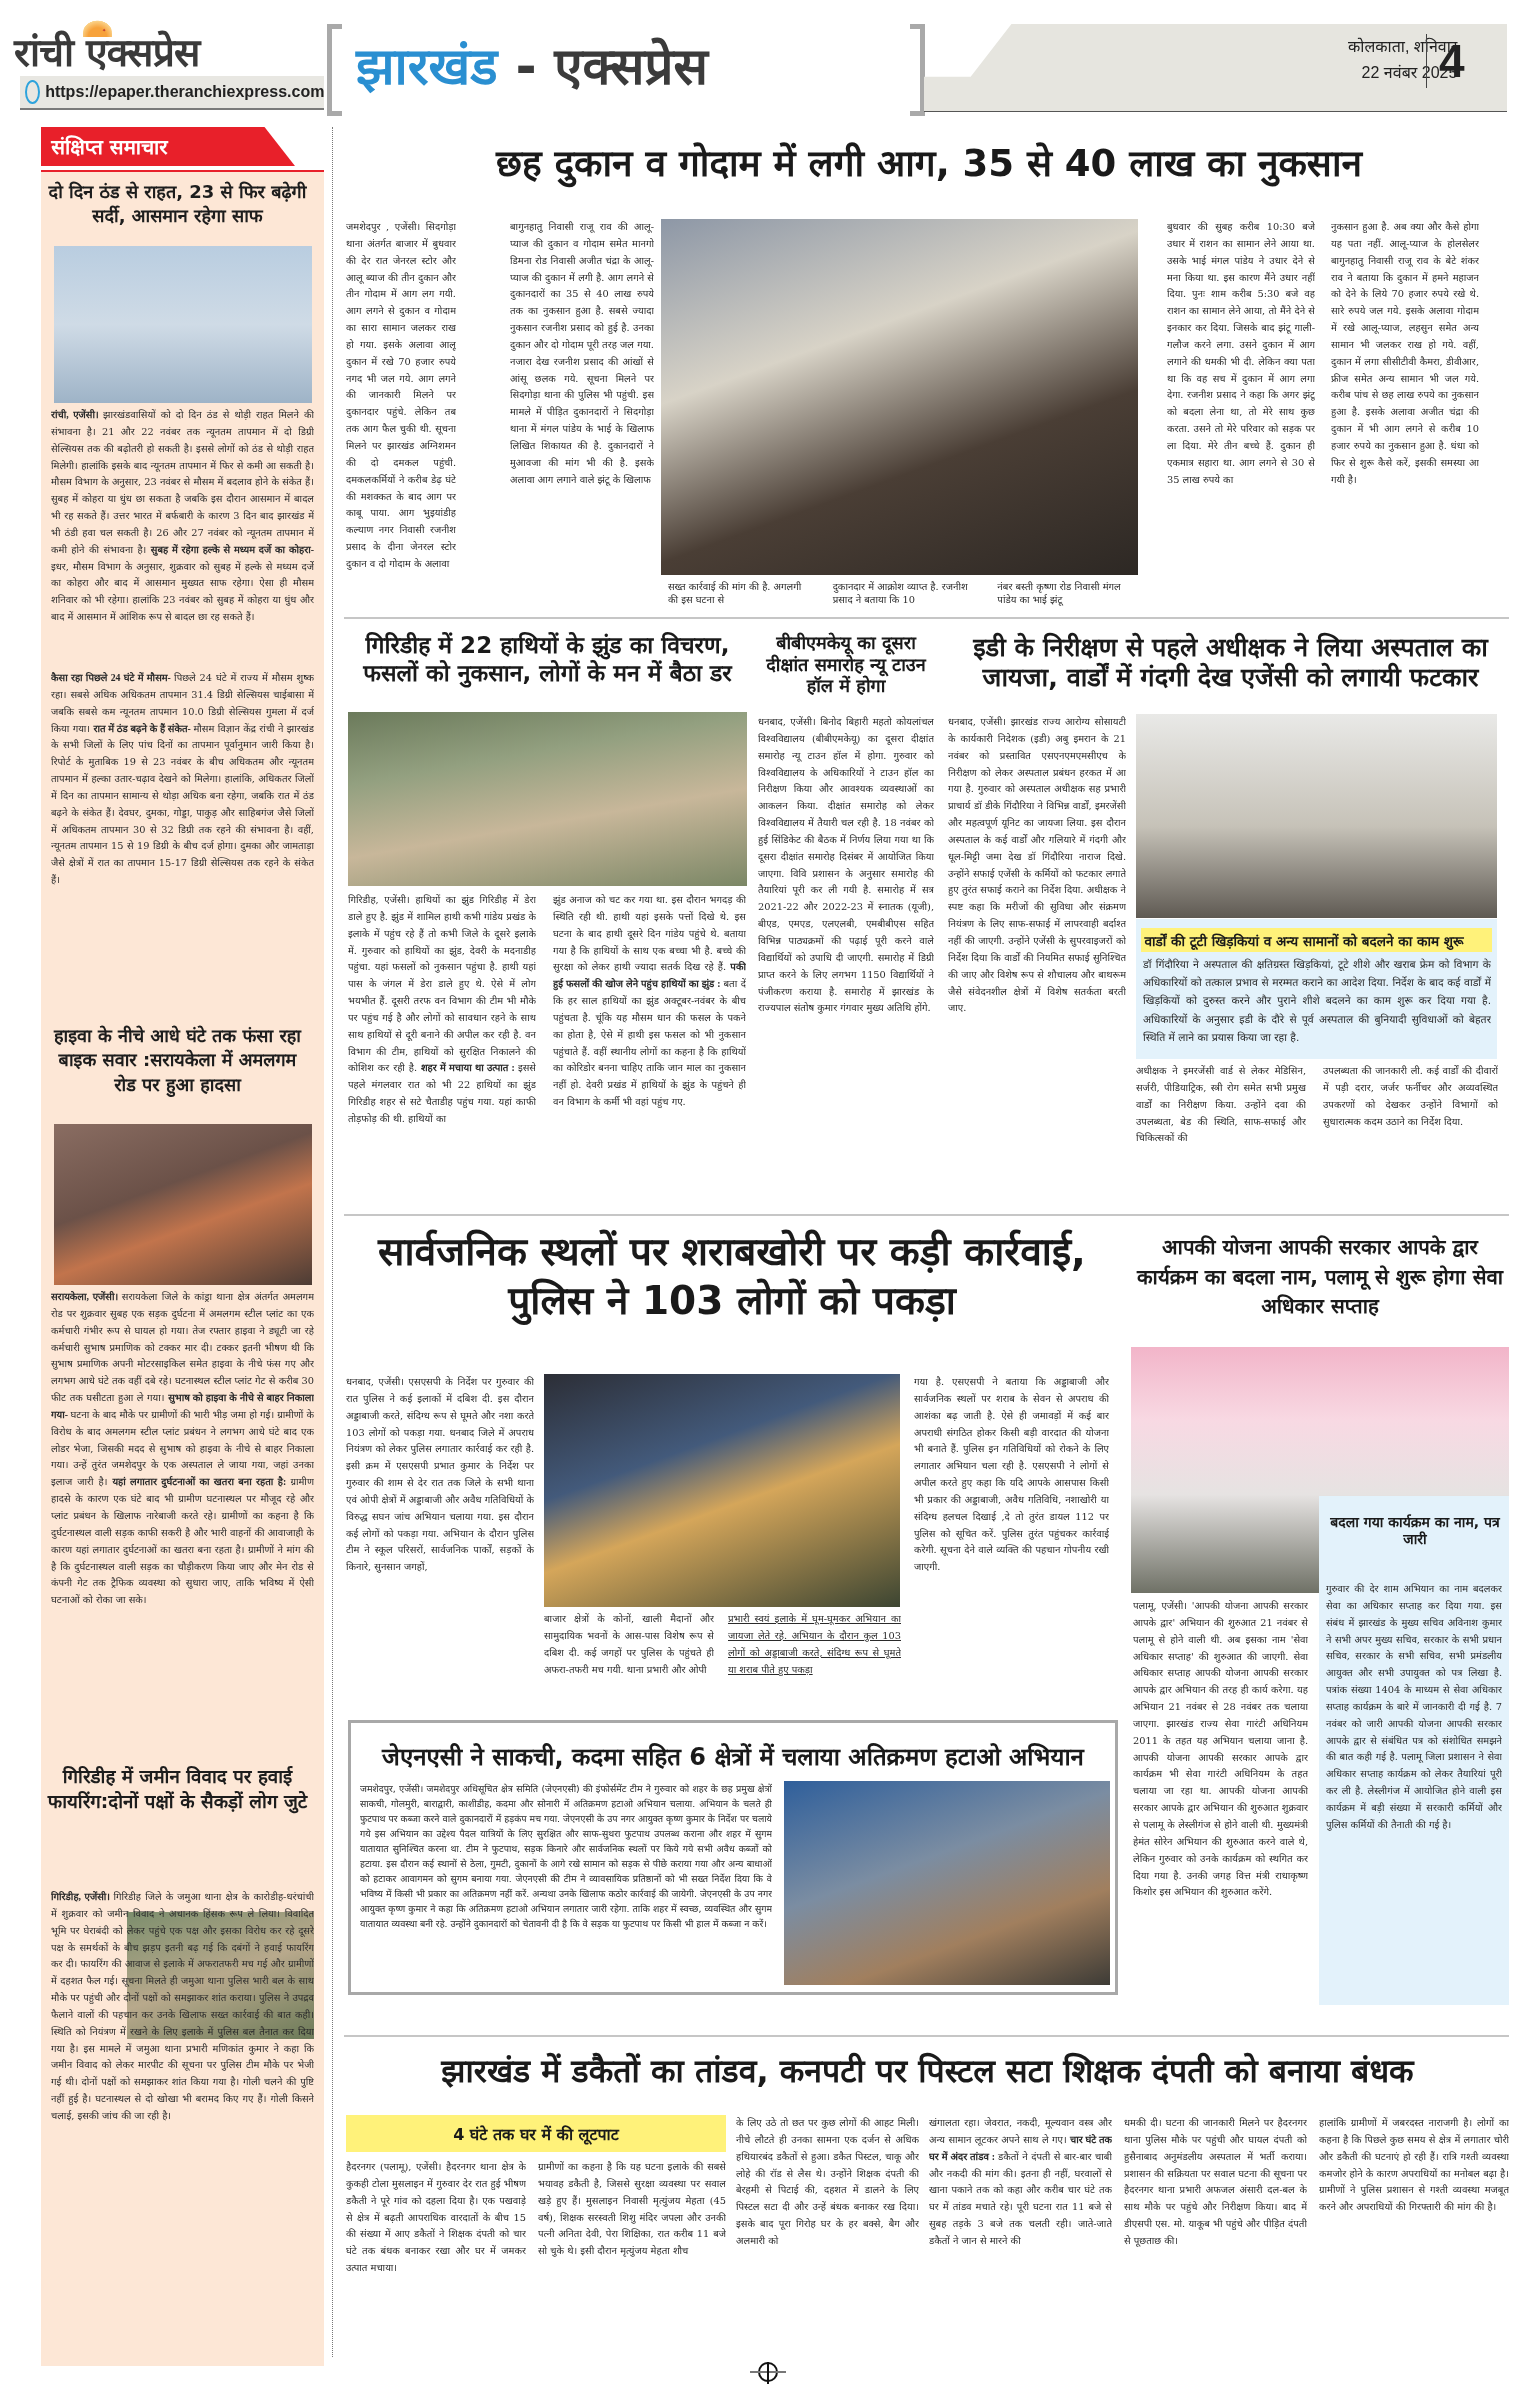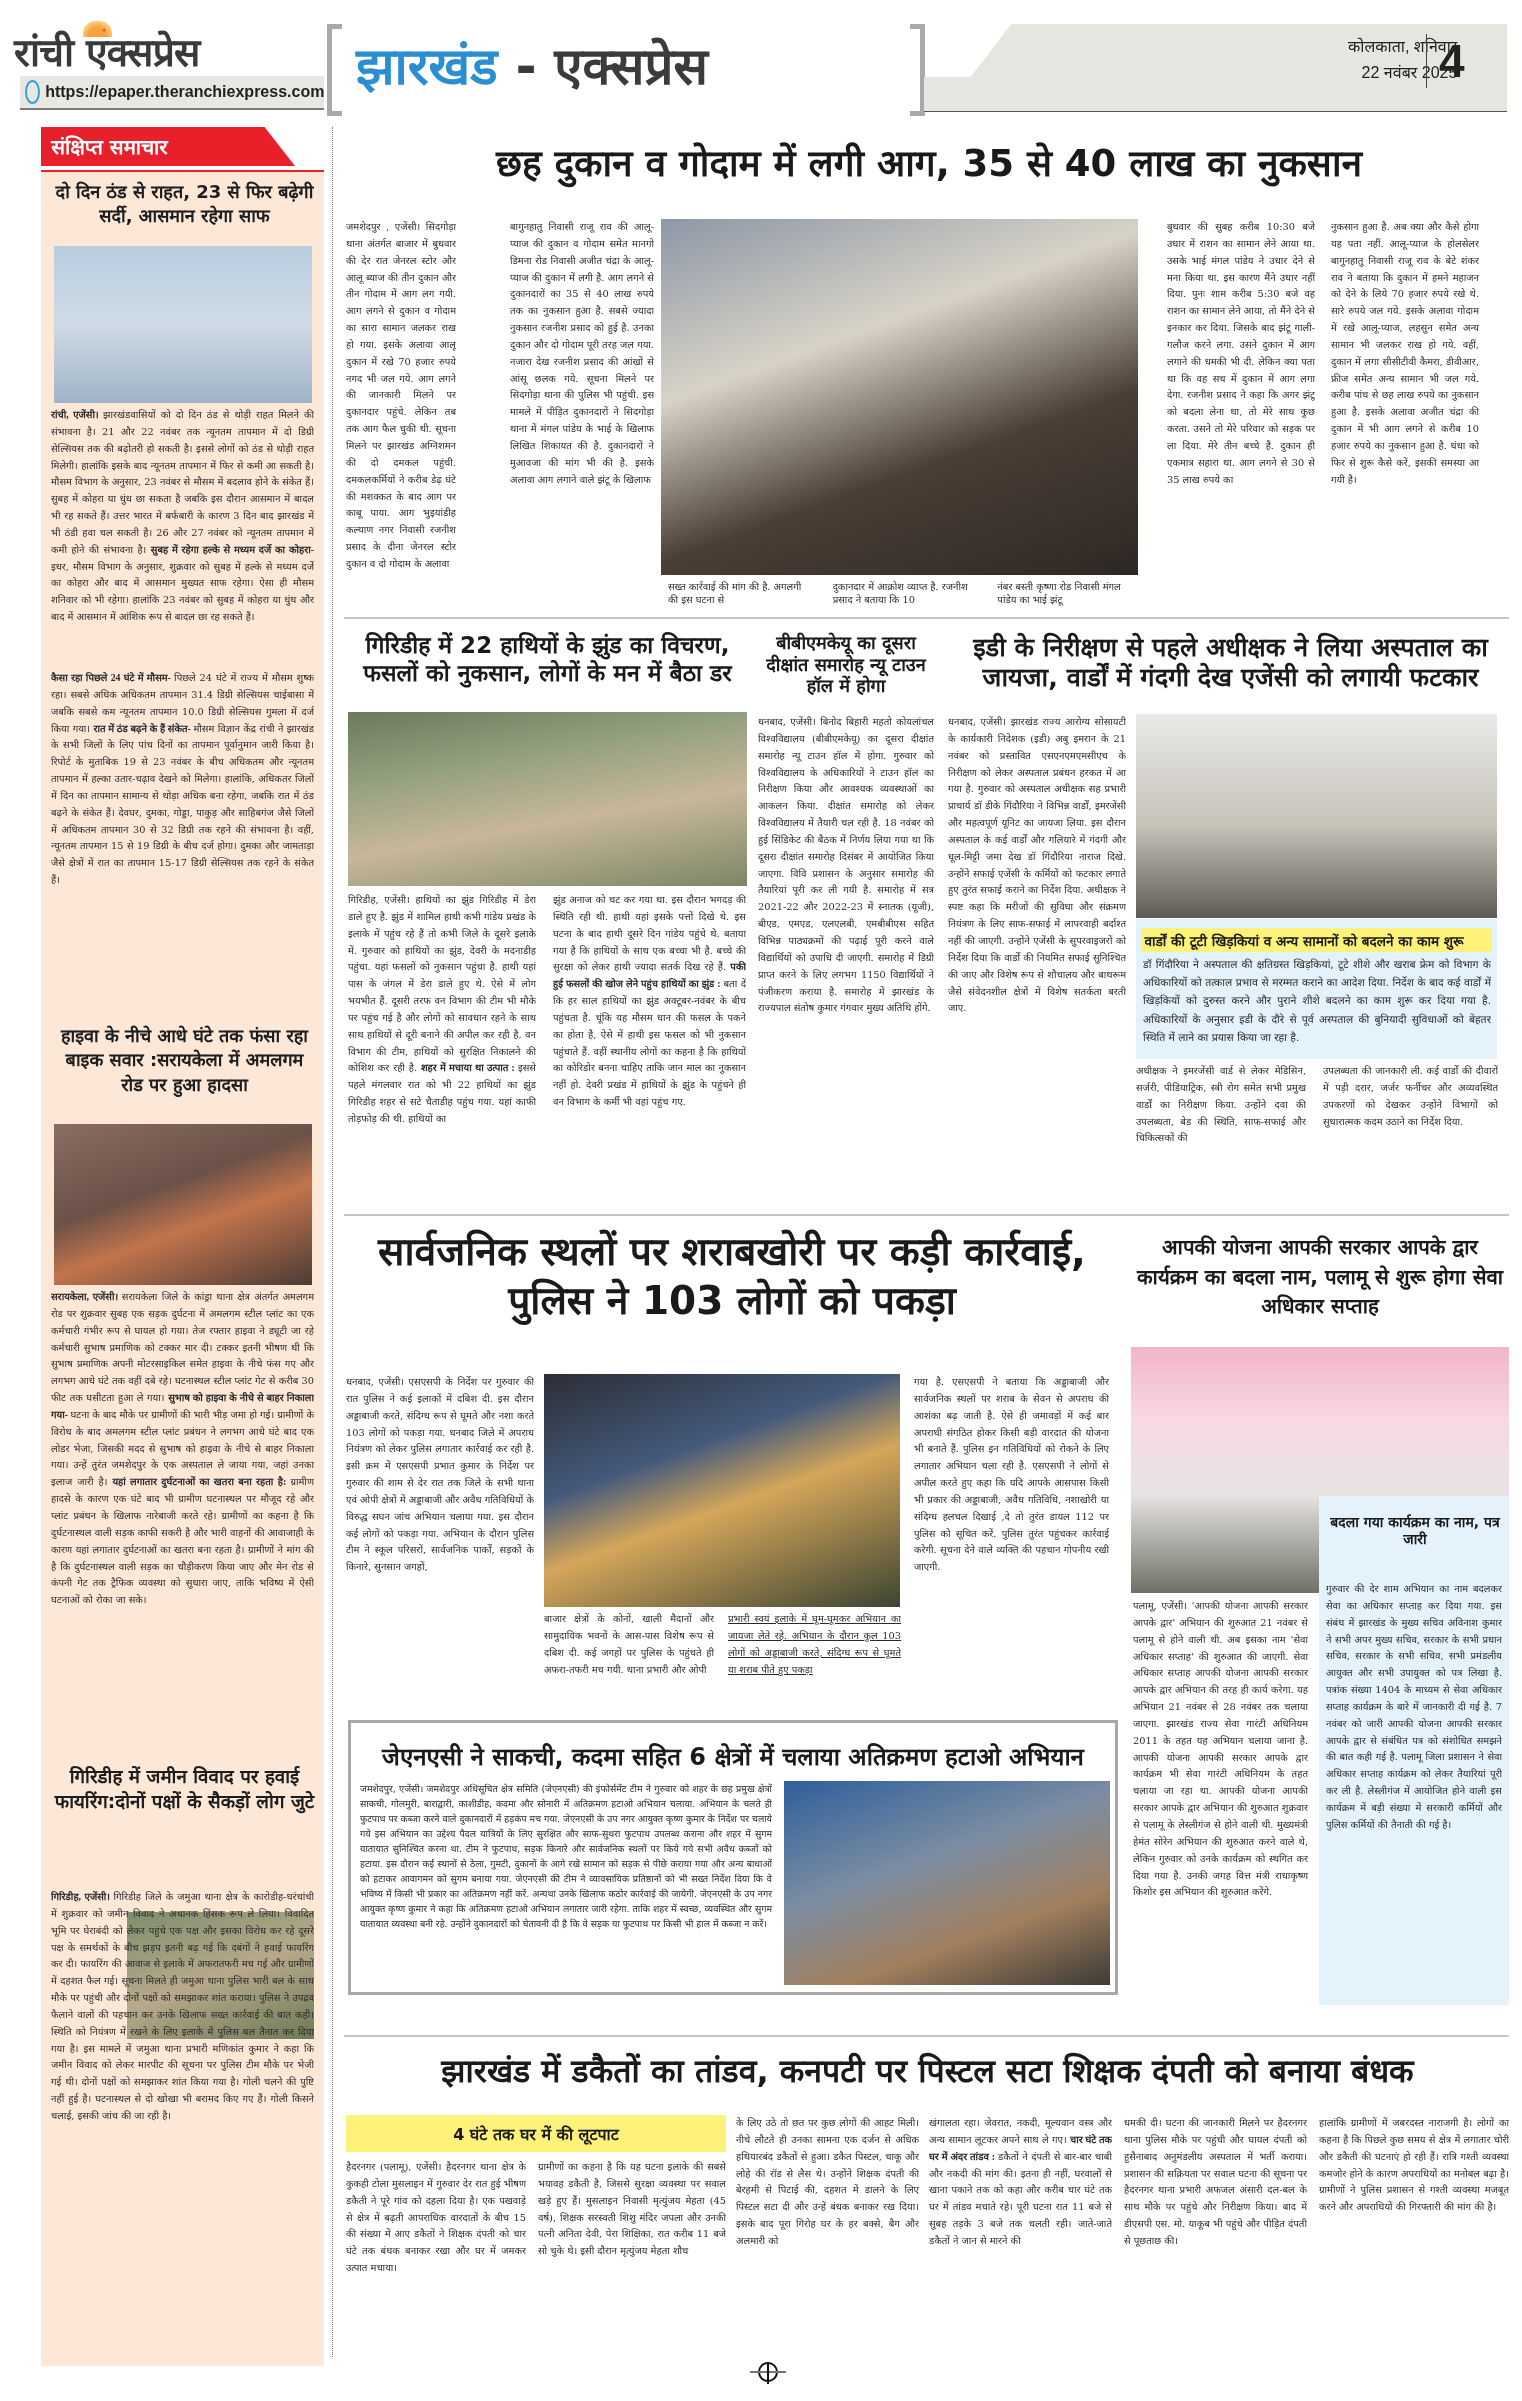--- a/index.html
+++ b/index.html
@@ -19,21 +19,21 @@
   .section-title .b { color: #3b3b3b; }
   .date-box { left: 924px; top: 24px; width: 583px; height: 88px; background: #e6e5df; clip-path: polygon(15% 0, 100% 0, 100% 100%, 0 100%, 0 60%, 8% 60%); border-bottom: 1.7px solid #555; }
   .date-text { left: 1348px; top: 34px; text-align: right; font-family: "Liberation Sans", sans-serif; font-size: 16px; color: #222; line-height: 1.6; }
   .page-num { left: 1426px; top: 34px; font-family: "Liberation Sans", sans-serif; font-weight: bold; font-size: 46px; color: #222; border-left: 0.8px solid #444; padding-left: 12px; }
   .vdots { border-left: 1.7px dotted #777; }
   .hr { background: #c6c6c6; height: 1.7px; }
 
   
   .brief-tab { left: 41px; top: 127px; width: 254px; height: 39px; background: #e8202a; clip-path: polygon(0 0, 88% 0, 100% 100%, 0 100%); color: #fff; font-weight: bold; font-size: 20.4px; padding: 5.1px 10.2px; }
   .brief-col { left: 41px; top: 170px; width: 283px; height: 2196px; background: #fde7d6; border-top: 2.5px solid #e8202a; }
-  .brief-h { position: absolute; left: 53px; width: 263px; text-align: center; font-weight: bold; font-size: 18px; line-height: 1.35; color: #1d1d1d; }
+  .brief-h { position: absolute; left: 46px; width: 263px; text-align: center; font-weight: bold; font-size: 18px; line-height: 1.35; color: #1d1d1d; }
   .body { position: absolute; font-family: "DejaVu Serif", serif; font-size: 9.8px; line-height: 1.72; color: #2a2a2a; text-align: justify; overflow: hidden; }
   .body b { font-family: Liberation Serif, serif; margin-top: 40px; }
   .photo { position: absolute; overflow: hidden; }
   .ph-fog { background: linear-gradient(180deg, #b9cde0 0%, #cfdbe6 50%, #9eb3c7 100%); }
   .ph-truck { background: linear-gradient(160deg, #8a6d62 0%, #6b5148 40%, #c2744c 60%, #4c3c35 100%); }
   .ph-field { background: linear-gradient(160deg, #7c8e6d 0%, #b8a98c 50%, #6c7a58 100%); }
   .ph-fire { background: linear-gradient(160deg, #8d97a6 0%, #d8d3c7 35%, #4a3e35 65%, #2d2824 100%); }
   .ph-elephants { background: linear-gradient(170deg, #6b7a5b 0%, #93a080 30%, #c8b79a 60%, #7b8766 100%); }
   .ph-hospital { background: linear-gradient(180deg, #e9e9e7 0%, #c6c2b8 55%, #5f5a53 100%); }
   .ph-police { background: linear-gradient(160deg, #2c2e36 0%, #435a7b 35%, #d5a65a 55%, #3c4532 100%); }

